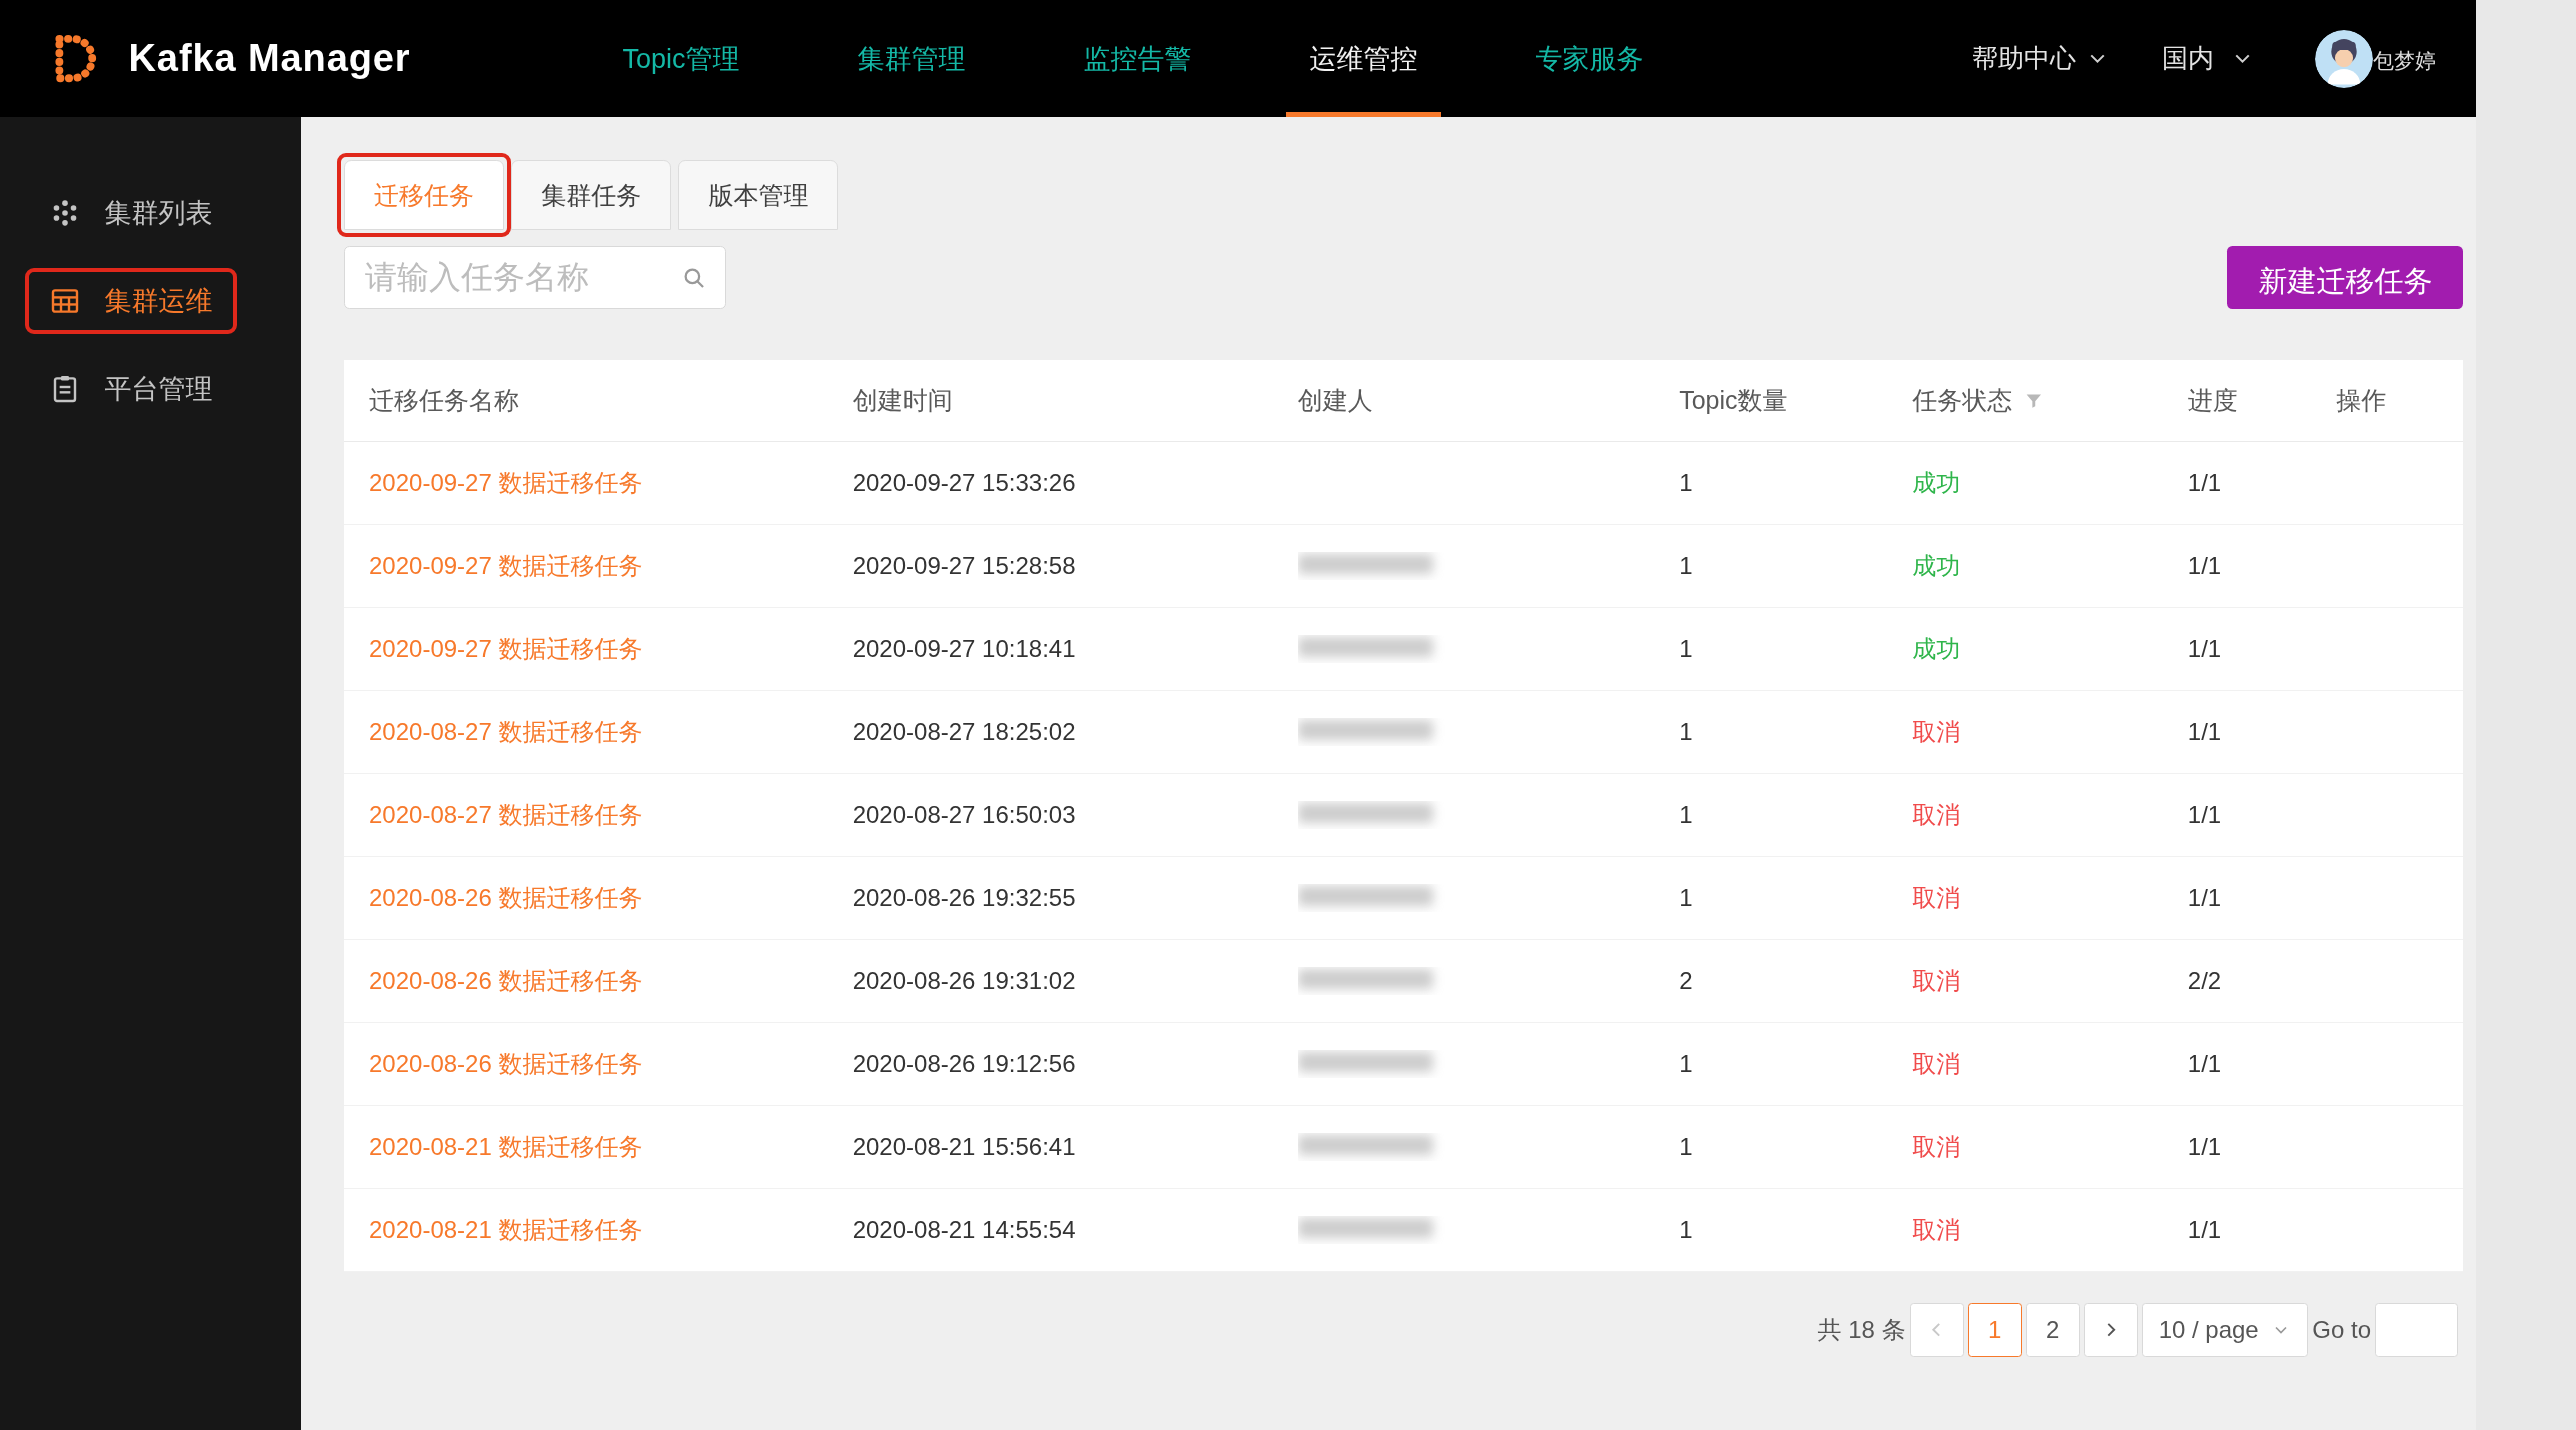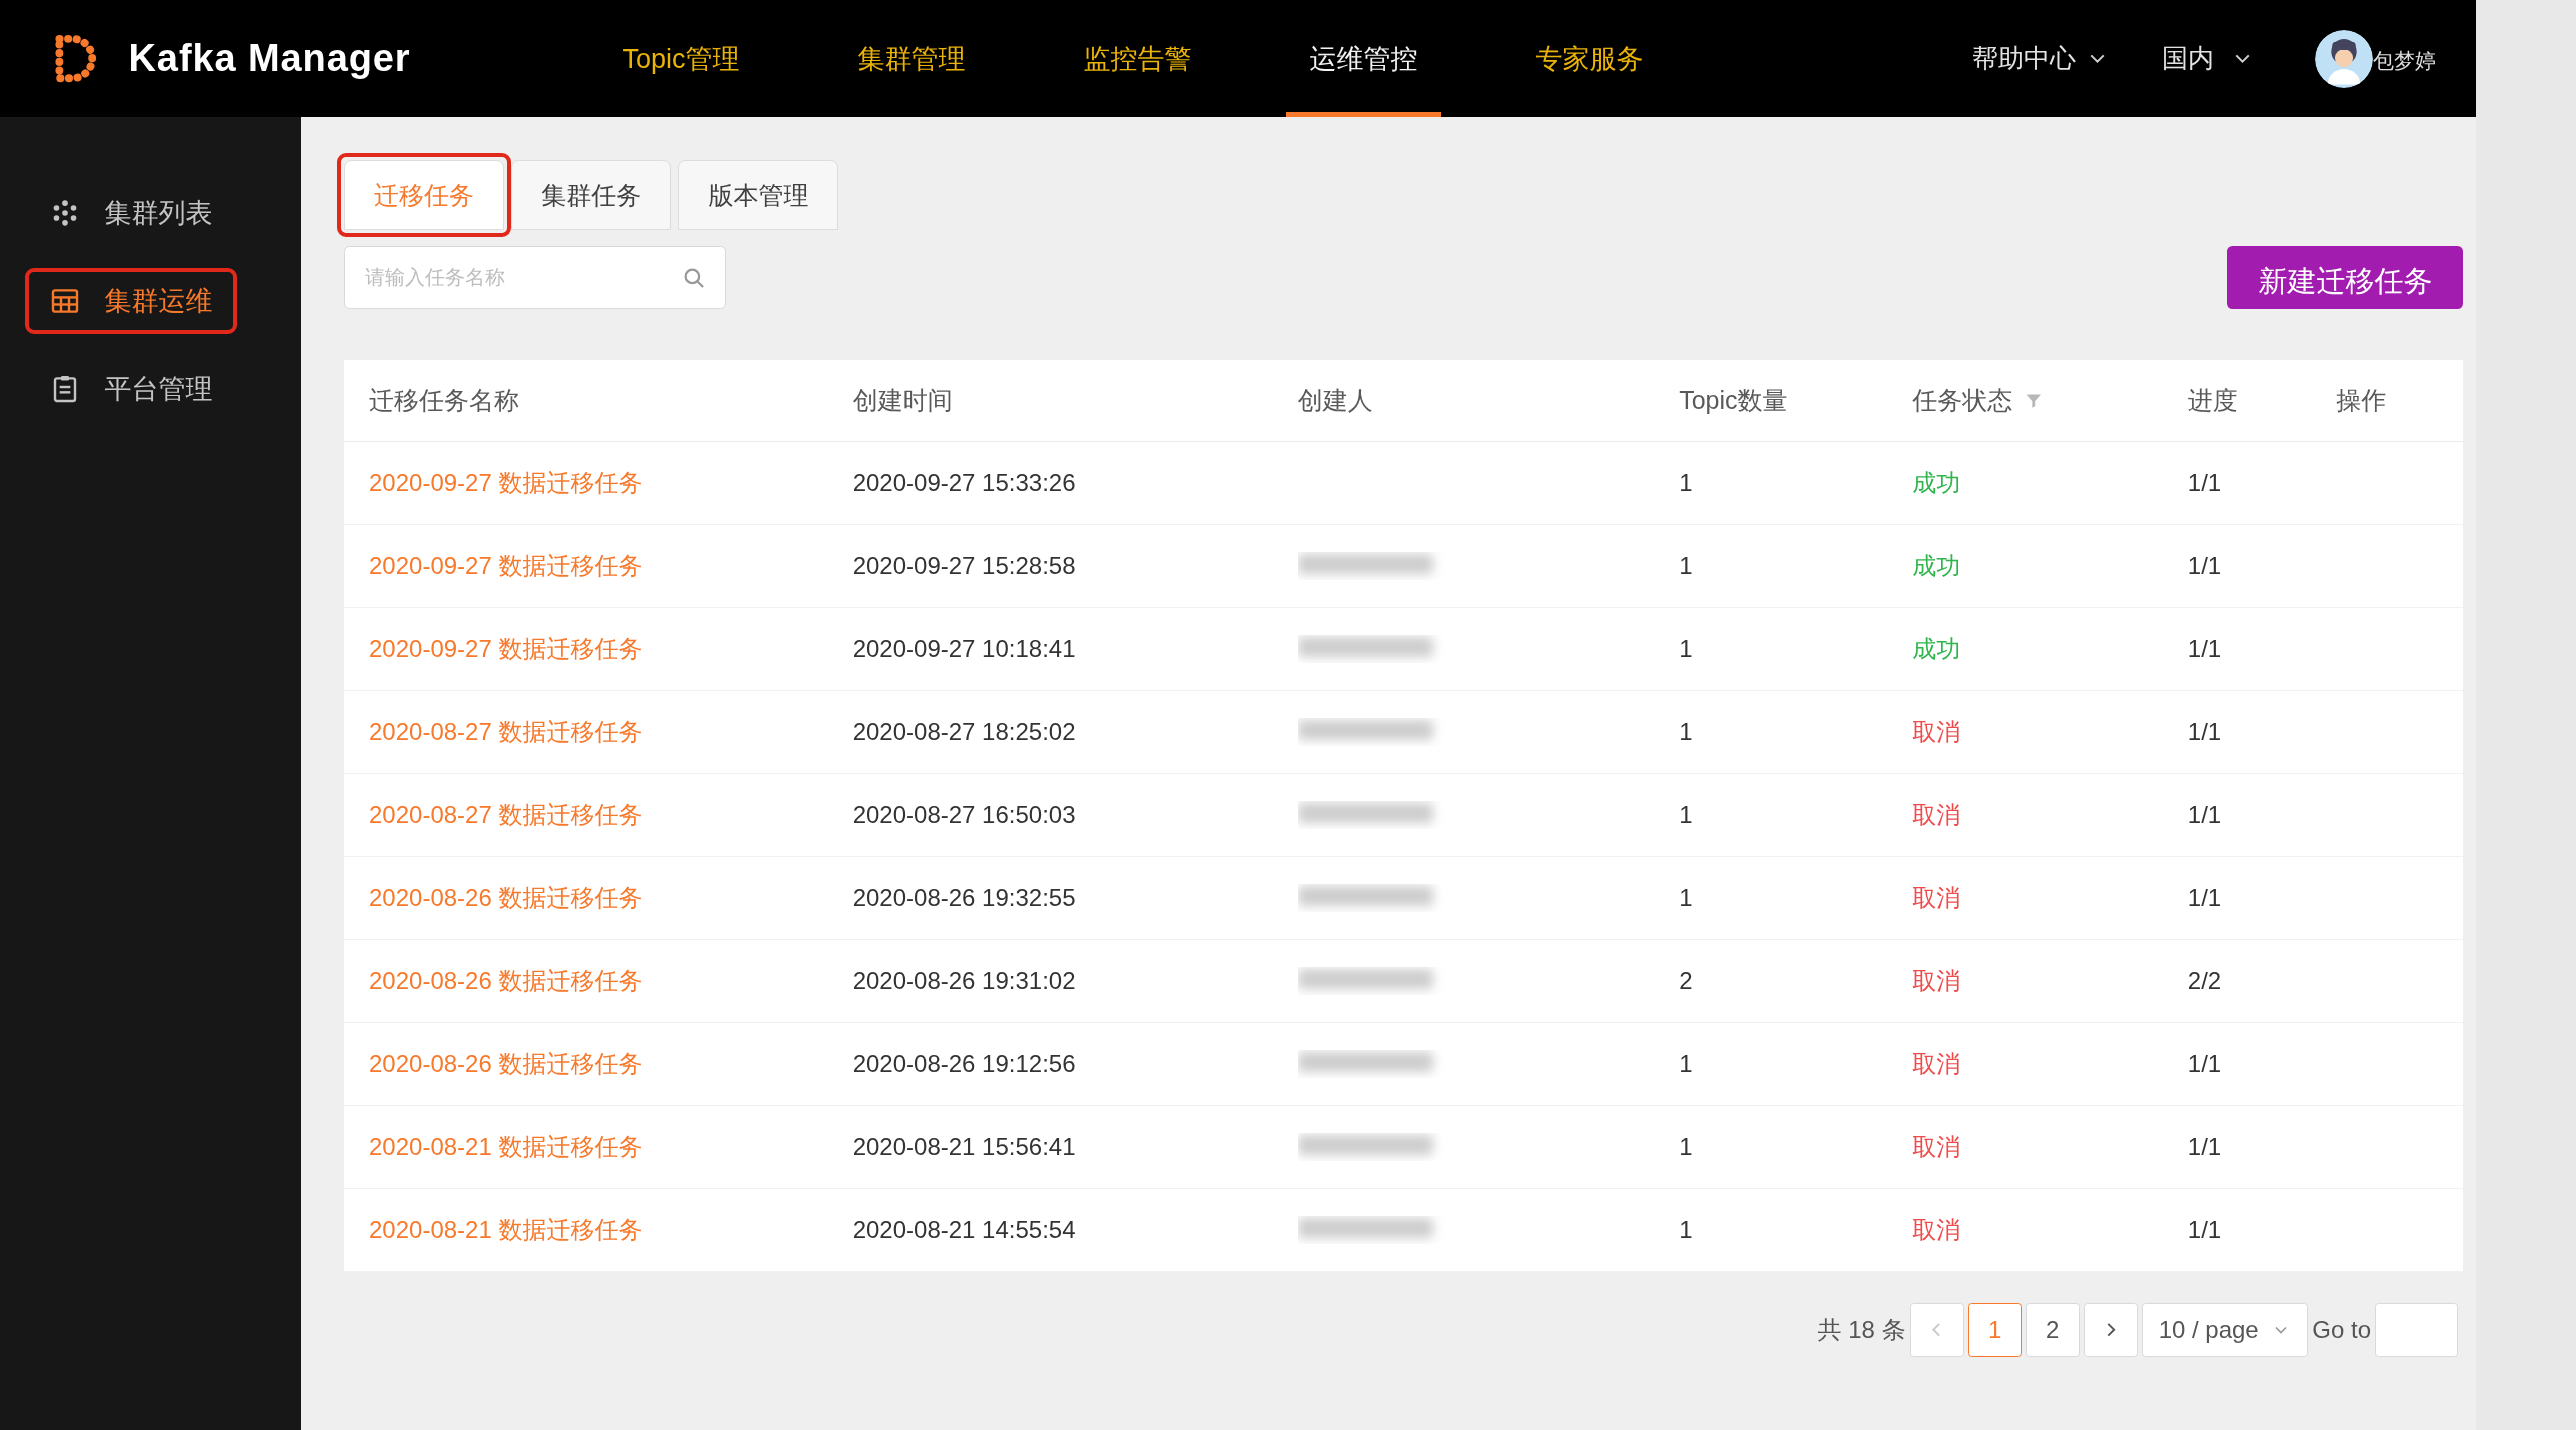--- a/index.html
+++ b/index.html
@@ -7,21 +7,21 @@
     font-family:"Liberation Sans","DejaVu Sans",sans-serif;color:#333;}
 
   
   .navbar{position:absolute;top:0;left:0;width:100%;height:117px;background:#000;
     display:flex;align-items:center;padding:0 40px;box-sizing:border-box;z-index:5;}
   .logo{width:65px;height:65px;display:flex;align-items:center;justify-content:center;flex:none;}
   .logo svg{width:63px;height:63px;}
   .brand{color:#fff;font-size:38px;font-weight:600;margin-left:23.5px;letter-spacing:0.9px;white-space:nowrap;}
   .main-nav{display:flex;margin-left:153px;height:100%;}
   .nav-item{position:relative;display:flex;align-items:center;height:100%;padding:0 27px;margin:0 32px;
-    color:#eab308;font-size:27px;cursor:pointer;white-space:nowrap;}
+    color:#14b8a6;font-size:27px;cursor:pointer;white-space:nowrap;}
   .nav-item.active{color:#f2f2f2;}
   .nav-item.active::after{content:"";position:absolute;left:3.6px;right:3.6px;bottom:0;height:5.4px;background:#F7792B;}
   .nav-right{margin-left:auto;display:flex;align-items:center;}
   .menu-link{display:flex;align-items:center;color:#e3e3e3;font-size:26px;margin-left:52px;cursor:pointer;white-space:nowrap;}
   .menu-link svg{width:25px;height:25px;margin-left:9px;color:#cfcfcf;}
   .user{display:flex;flex-direction:row;align-items:center;margin-left:60px;cursor:pointer;}
   .avatar{width:58px;height:58px;border-radius:50%;overflow:hidden;flex:none;}
   .avatar svg{width:58px;height:58px;display:block;}
   .uname{color:#ddd;font-size:21px;margin-top:4.5px;white-space:nowrap;}
 
@@ -45,21 +45,21 @@
   .tab{position:relative;height:70px;padding:0 29px;display:flex;align-items:center;font-size:25px;
     color:#404040;background:#f7f7f7;border:1.8px solid #dcdcdc;border-radius:7.2px 7.2px 0 0;
     margin-right:7.2px;cursor:pointer;box-sizing:border-box;white-space:nowrap;}
   .tab.active{background:#fff;color:#F7792B;}
   .tab.annotated::after{content:"";position:absolute;inset:-8px;border:4.5px solid #E0281B;
     border-radius:9px;pointer-events:none;}
 
   .toolbar{display:flex;align-items:center;margin-top:16px;}
   .search{width:382px;height:63px;background:#fff;border:1.8px solid #d9d9d9;border-radius:5.4px;
     display:flex;align-items:center;padding:0 18px;box-sizing:border-box;}
-  .search input{flex:1;border:none;outline:none;font-size:20px;color:#333;background:transparent;
+  .search input{flex:1;border:none;outline:none;font-size:32px;color:#333;background:transparent;
     font-family:inherit;min-width:0;}
   .search input::placeholder{color:#bdbdbd;}
   .search-icon{display:flex;color:#999;}
   .search-icon svg{width:27px;height:27px;}
   .create-btn{margin-left:auto;height:63px;padding:16px 31px;background:#a21caf;color:#fff;font-size:29px;
     border:none;border-radius:5.4px;cursor:pointer;font-family:inherit;white-space:nowrap;}
 
   
   .table{margin-top:51px;background:#fff;}
   .thead{display:flex;align-items:center;height:81px;border-bottom:1.8px solid #eaeaea;

